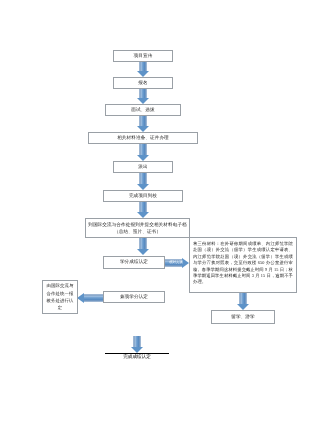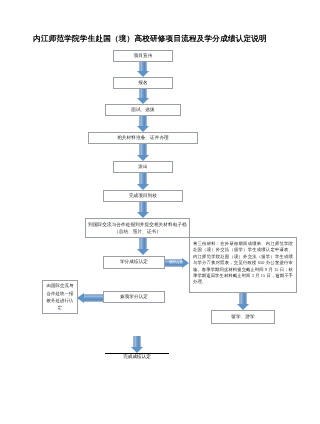--- a/index.html
+++ b/index.html
@@ -134,21 +134,20 @@
     line-height: 6px;
     text-align: center;
     white-space: nowrap;
   }
 </style>
 </head>
 <body>
 
 <div class="canvas">
 
-  <div class="title">内江师范学院学生赴国（境）高校研修项目流程及学分成绩认定说明</div>
 
   <div class="node" style="left:113px; top:50px; width:60px; height:12px;">
     <span>项目宣传</span>
   </div>
 
   <div class="varrow" style="left:137px; top:62px; width:12px; height:15px;">
     <div class="stem" style="width:5px; height:9px;"></div>
     <div class="head" style="border-left-width:6px; border-right-width:6px; border-top-width:6px;"></div>
   </div>
 

